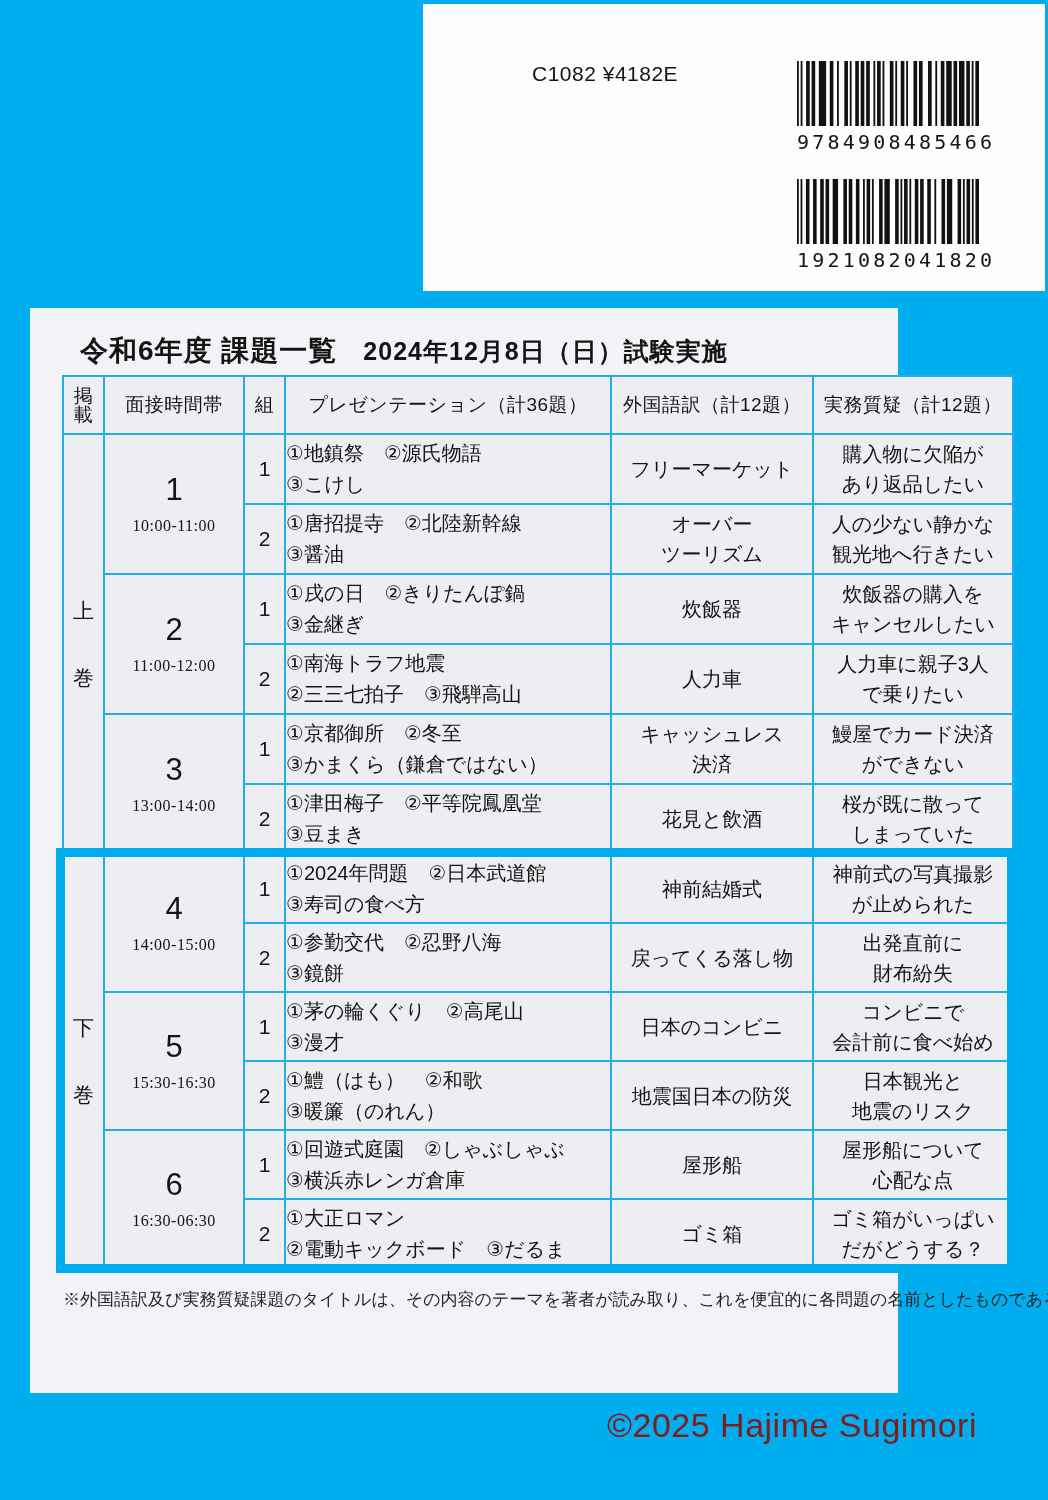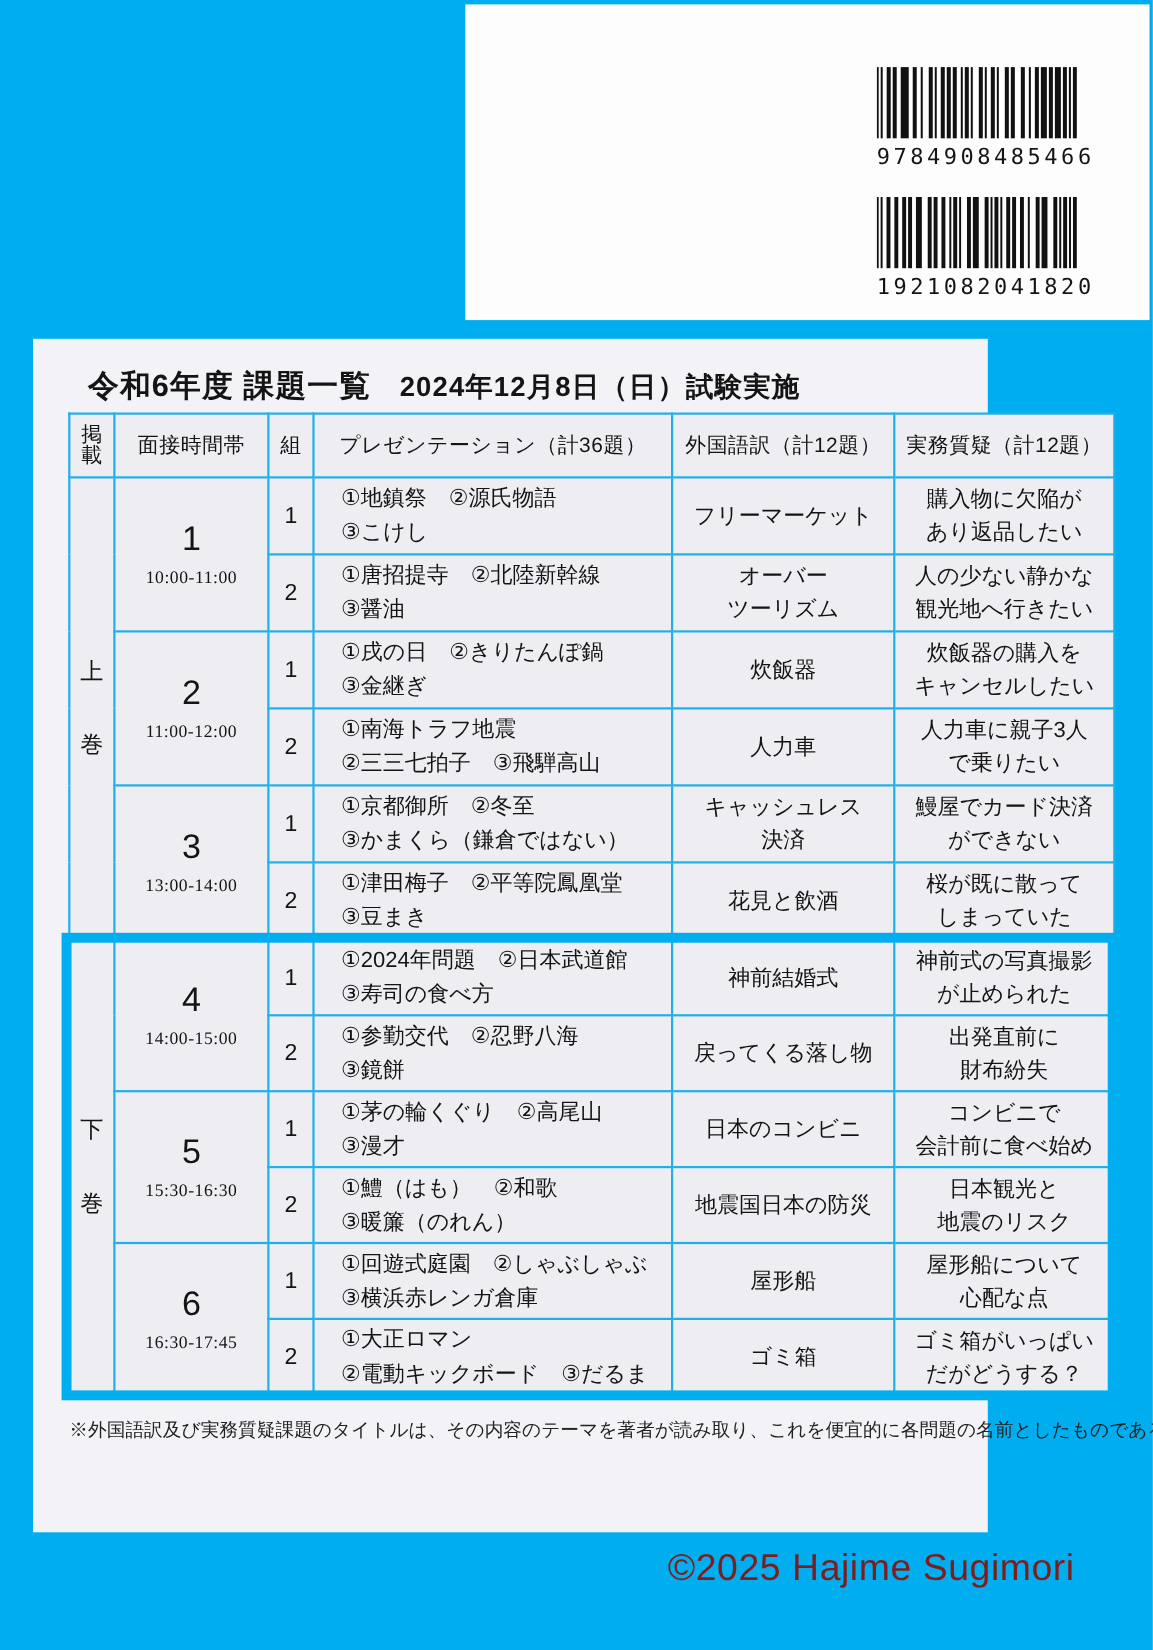--- a/index.html
+++ b/index.html
@@ -67,21 +67,21 @@
   td.vol{text-align:center;font-size:21px;}
   td.vol .vchar{line-height:1.1;}
   td.vol .vchar + .vchar{margin-top:44px;}
   td.band{text-align:center;}
   .band-num{font-size:31px;line-height:34px;}
   .band-time{
     font-family:"Liberation Serif","DejaVu Serif",serif;
     font-size:16px;margin-top:10px;letter-spacing:.5px;
   }
   td.pres{text-align:left;padding-left:14px;font-size:20px;}
-  td.pres div{line-height:31px;padding-left:24px;}
+  td.pres div{line-height:31px;}
   td.ctr{text-align:center;font-size:20px;}
   td.ctr div{line-height:30px;}
   
   .dl-outline{
     position:absolute;left:26px;top:540px;width:960px;height:425px;
     border:9px solid var(--cyan);
     pointer-events:none;
   }
   
   .notes{
@@ -94,20 +94,21 @@
   .copyright{
     position:absolute;right:71px;top:1406px;
     color:#7f1d1d;font-size:34px;letter-spacing:.5px;white-space:nowrap;
   }
 </style>
 </head>
 <body>
 
 <div class="isbn-panel">
   <div class="isbn-text">
+    <div>C1082  ¥4182E</div>
   </div>
   <div class="barcode barcode-1">
     <svg preserveAspectRatio="none" viewBox="0 0 100 10">
         <rect x="0" y="0" width="1" height="10" fill="#111"></rect>
         <rect x="2" y="0" width="1" height="10" fill="#111"></rect>
         <rect x="5" y="0" width="2" height="10" fill="#111"></rect>
         <rect x="8" y="0" width="2" height="10" fill="#111"></rect>
         <rect x="12" y="0" width="4" height="10" fill="#111"></rect>
         <rect x="18" y="0" width="2" height="10" fill="#111"></rect>
         <rect x="22" y="0" width="1" height="10" fill="#111"></rect>
@@ -381,21 +382,21 @@
       </td>
       <td class="ctr">
         <div>日本観光と</div>
         <div>地震のリスク</div>
       </td>
     </tr>
 
     <tr class="rl">
       <td class="band" rowspan="2">
         <div class="band-num">6</div>
-        <div class="band-time">16:30-17:45</div>
+        <div class="band-time">16:30-06:30</div>
       </td>
       <td class="kumi">1</td>
       <td class="pres">
         <div>①回遊式庭園　②しゃぶしゃぶ</div>
         <div>③横浜赤レンガ倉庫</div>
       </td>
       <td class="ctr">
         <div>屋形船</div>
         <div></div>
       </td>

